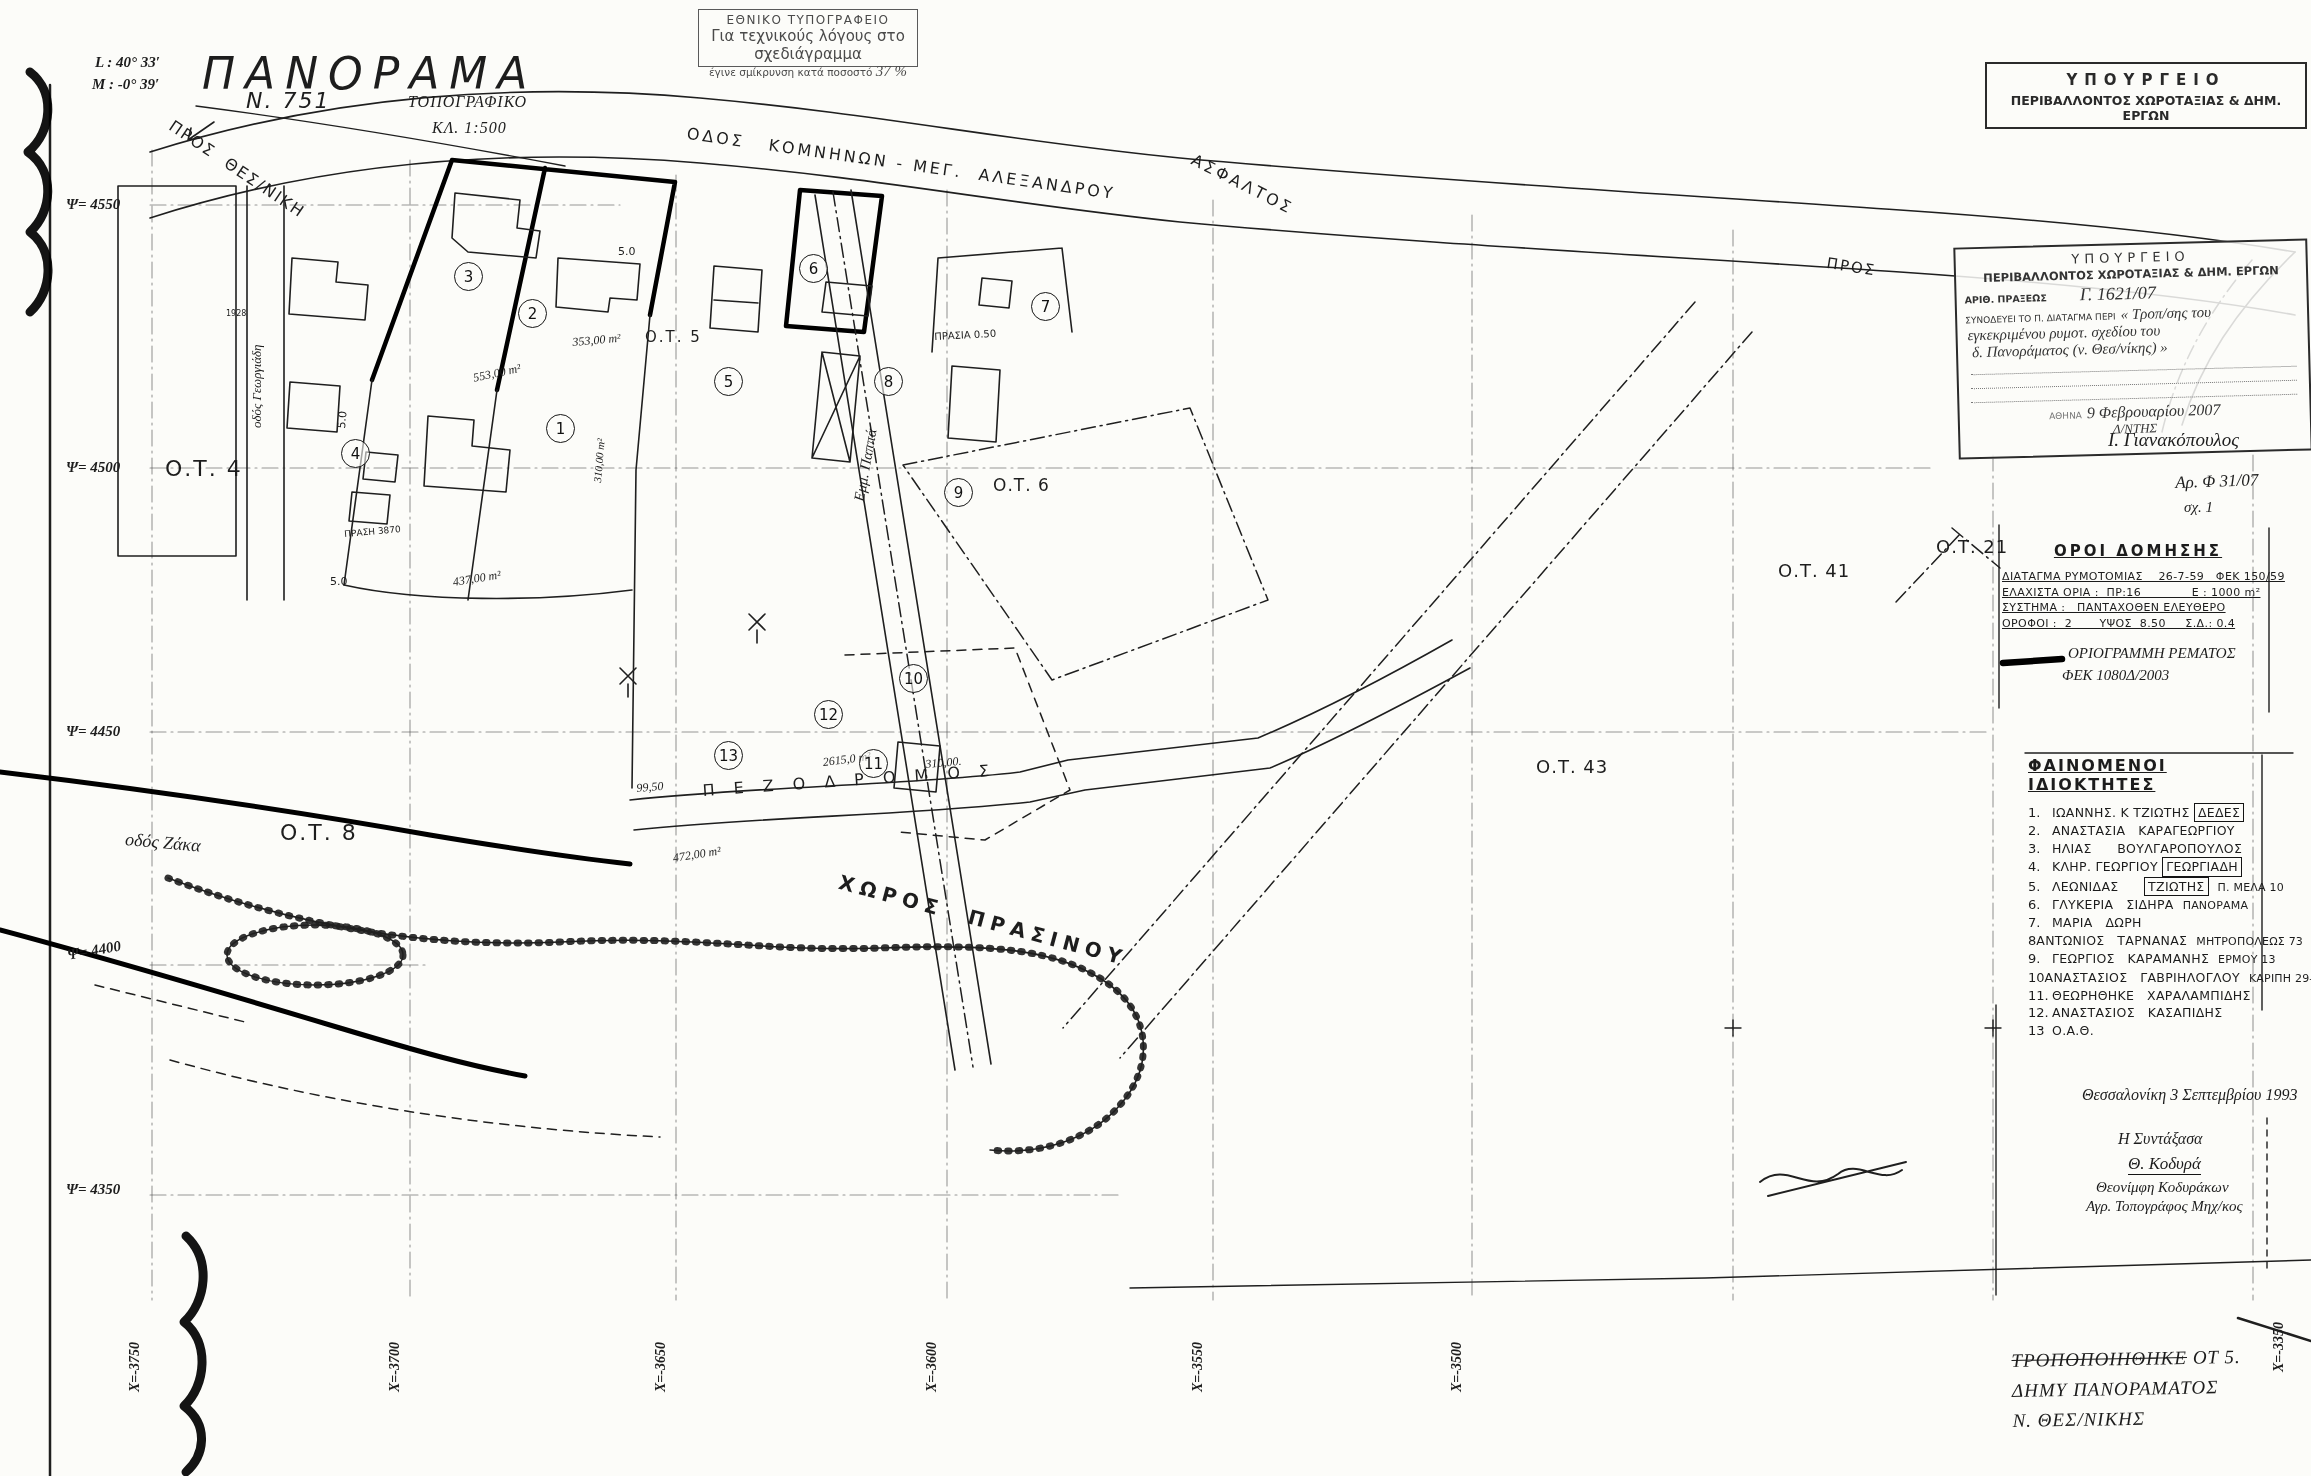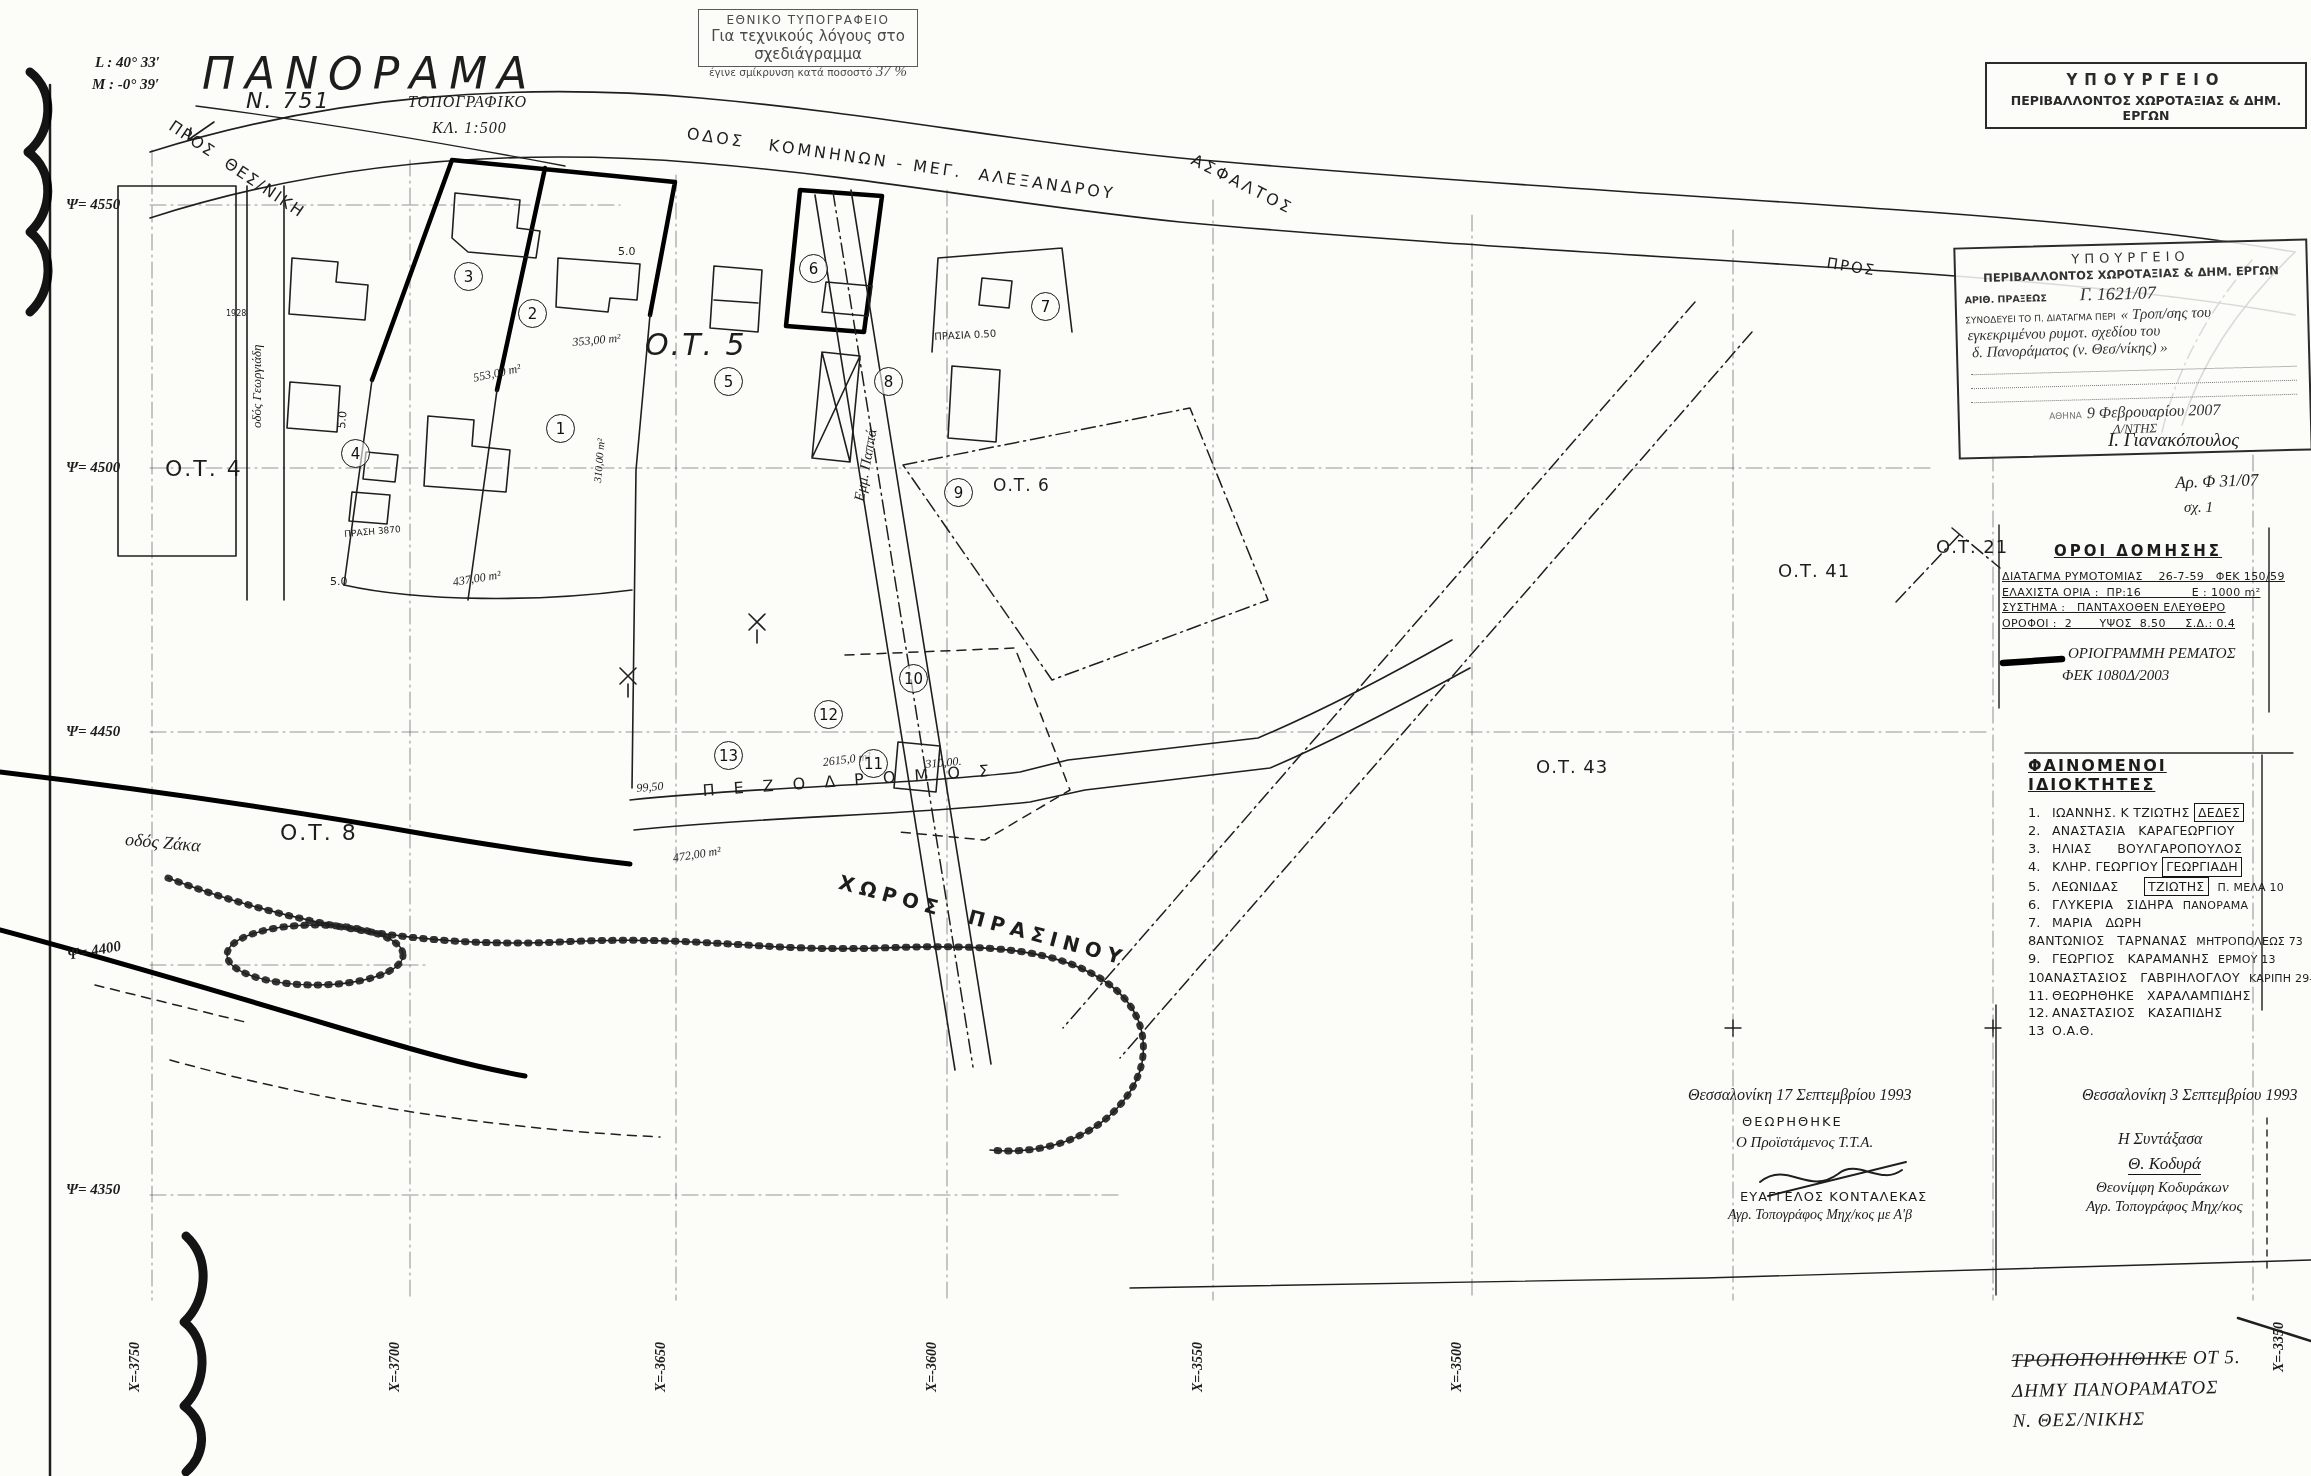--- a/index.html
+++ b/index.html
@@ -197,27 +197,20 @@
         <div class="owner-row"><span class="no">7.</span><span class="nm">ΜΑΡΙΑ   ΔΩΡΗ</span></div>
         <div class="owner-row"><span class="no">8</span><span class="nm">ΑΝΤΩΝΙΟΣ   ΤΑΡΝΑΝΑΣ</span><span class="nt">ΜΗΤΡΟΠΟΛΕΩΣ 73</span></div>
         <div class="owner-row"><span class="no">9.</span><span class="nm">ΓΕΩΡΓΙΟΣ   ΚΑΡΑΜΑΝΗΣ</span><span class="nt">ΕΡΜΟΥ 13</span></div>
         <div class="owner-row"><span class="no">10</span><span class="nm">ΑΝΑΣΤΑΣΙΟΣ   ΓΑΒΡΙΗΛΟΓΛΟΥ</span><span class="nt">ΚΑΡΙΠΗ 29-31</span></div>
         <div class="owner-row"><span class="no">11.</span><span class="nm">ΘΕΩΡΗΘΗΚΕ   ΧΑΡΑΛΑΜΠΙΔΗΣ</span></div>
         <div class="owner-row"><span class="no">12.</span><span class="nm">ΑΝΑΣΤΑΣΙΟΣ   ΚΑΣΑΠΙΔΗΣ</span></div>
         <div class="owner-row"><span class="no">13</span><span class="nm">Ο.Α.Θ.</span></div>
       </div>
   </div>
 
-  <div class="abs" style="left:1688px;top:1086px;width:300px">
-    <div class="hand" style="font-size:16px">Θεσσαλονίκη  17 Σεπτεμβρίου 1993</div>
-    <div style="font-size:13px;letter-spacing:2px;margin:10px 0 0 54px">ΘΕΩΡΗΘΗΚΕ</div>
-    <div class="hand" style="font-size:15px;margin:5px 0 0 48px">Ο Προϊστάμενος Τ.Τ.Α.</div>
-    <div style="font-size:13px;letter-spacing:1px;margin:38px 0 0 52px">ΕΥΑΓΓΕΛΟΣ  ΚΟΝΤΑΛΕΚΑΣ</div>
-    <div class="hand" style="font-size:14px;margin:3px 0 0 40px">Αγρ. Τοπογράφος Μηχ/κος με Α'β</div>
-  </div>
   <div class="abs" style="left:2082px;top:1086px;width:220px">
     <div class="hand" style="font-size:16px">Θεσσαλονίκη  3 Σεπτεμβρίου 1993</div>
     <div class="hand" style="font-size:16px;margin:26px 0 0 36px">Η Συντάξασα</div>
     <div class="hand u" style="font-size:17px;margin:6px 0 0 46px;display:inline-block">Θ. Κοδυρά</div>
     <div class="hand" style="font-size:15px;margin:4px 0 0 14px">Θεονίμφη  Κοδυράκων</div>
     <div class="hand" style="font-size:15px;margin:2px 0 0 4px">Αγρ. Τοπογράφος Μηχ/κος</div>
   </div>
 
   <div class="abs hand" style="left:2012px;top:1344px;font-size:19px;letter-spacing:1px;transform:rotate(-1deg);line-height:30px">
     <div><span class="strike">ΤΡΟΠΟΠΟΙΗΘΗΚΕ</span><span> ΟΤ 5.</span></div>
@@ -230,21 +223,21 @@
       <div class="abs lbl tech" style="left: 688px; top: 126px; font-size: 16px; letter-spacing: 3px; transform: rotate(8deg);">ΟΔΟΣ   ΚΟΜΝΗΝΩΝ - ΜΕΓ.  ΑΛΕΞΑΝΔΡΟΥ</div>
       <div class="abs lbl tech" style="left: 1196px; top: 152px; font-size: 16px; letter-spacing: 3px; transform: rotate(27deg);">ΑΣΦΑΛΤΟΣ</div>
       <div class="abs lbl tech" style="left: 1828px; top: 256px; font-size: 15px; letter-spacing: 2px; transform: rotate(9deg);">ΠΡΟΣ</div>
       <div class="abs lbl tech" style="left: 702px; top: 783px; font-size: 16px; letter-spacing: 7px; transform: rotate(-4deg);">Π Ε Ζ Ο Δ Ρ Ο Μ Ο Σ</div>
       <div class="abs lbl b" style="left: 842px; top: 872px; font-size: 20px; letter-spacing: 6px; transform: rotate(15deg);">ΧΩΡΟΣ  ΠΡΑΣΙΝΟΥ</div>
       <div class="abs lbl hand" style="left: 852px; top: 500px; font-size: 15px; transform: rotate(-80deg);">Εμμ. Παππά</div>
       <div class="abs lbl hand" style="left: 126px; top: 830px; font-size: 18px; transform: rotate(5deg);">οδός Ζάκα</div>
       <div class="abs lbl hand" style="left: 250px; top: 428px; font-size: 13px; transform: rotate(-90deg);">οδός Γεωργιάδη</div>
       <div class="abs lbl tech" style="left: 934px; top: 332px; font-size: 10px; transform: rotate(-3deg);">ΠΡΑΣΙΑ 0.50</div>
       <div class="abs lbl tech" style="left: 165px; top: 458px; font-size: 22px; letter-spacing: 2px;">Ο.Τ. 4</div>
-      <div class="abs lbl tech" style="left: 645px; top: 330px; font-size: 30px; letter-spacing: 2px; font-style: italic;">Ο.Τ. 5</div>
+      <div class="abs lbl tech" style="left: 645px; top: 330px; font-size: 15px; letter-spacing: 2px;">Ο.Τ. 5</div>
       <div class="abs lbl tech" style="left: 993px; top: 477px; font-size: 17px; letter-spacing: 1px;">Ο.Τ. 6</div>
       <div class="abs lbl tech" style="left: 280px; top: 822px; font-size: 22px; letter-spacing: 2px;">Ο.Τ. 8</div>
       <div class="abs lbl tech" style="left: 1936px; top: 538px; font-size: 18px; letter-spacing: 1px;">Ο.Τ. 21</div>
       <div class="abs lbl tech" style="left: 1778px; top: 562px; font-size: 18px; letter-spacing: 1px;">Ο.Τ. 41</div>
       <div class="abs lbl tech" style="left: 1536px; top: 758px; font-size: 18px; letter-spacing: 1px;">Ο.Τ. 43</div>
       <div class="abs lbl hand" style="left: 572px; top: 336px; font-size: 12px; transform: rotate(-5deg);">353,00 m²</div>
       <div class="abs lbl hand" style="left: 472px; top: 372px; font-size: 12px; transform: rotate(-12deg);">553,00 m²</div>
       <div class="abs lbl hand" style="left: 592px; top: 482px; font-size: 11px; transform: rotate(-85deg);">310,00 m²</div>
       <div class="abs lbl hand" style="left: 822px; top: 756px; font-size: 12px; transform: rotate(-7deg);">2615,0 m²</div>
       <div class="abs lbl hand" style="left: 925px; top: 758px; font-size: 12px; transform: rotate(-5deg);">310,00.</div>

